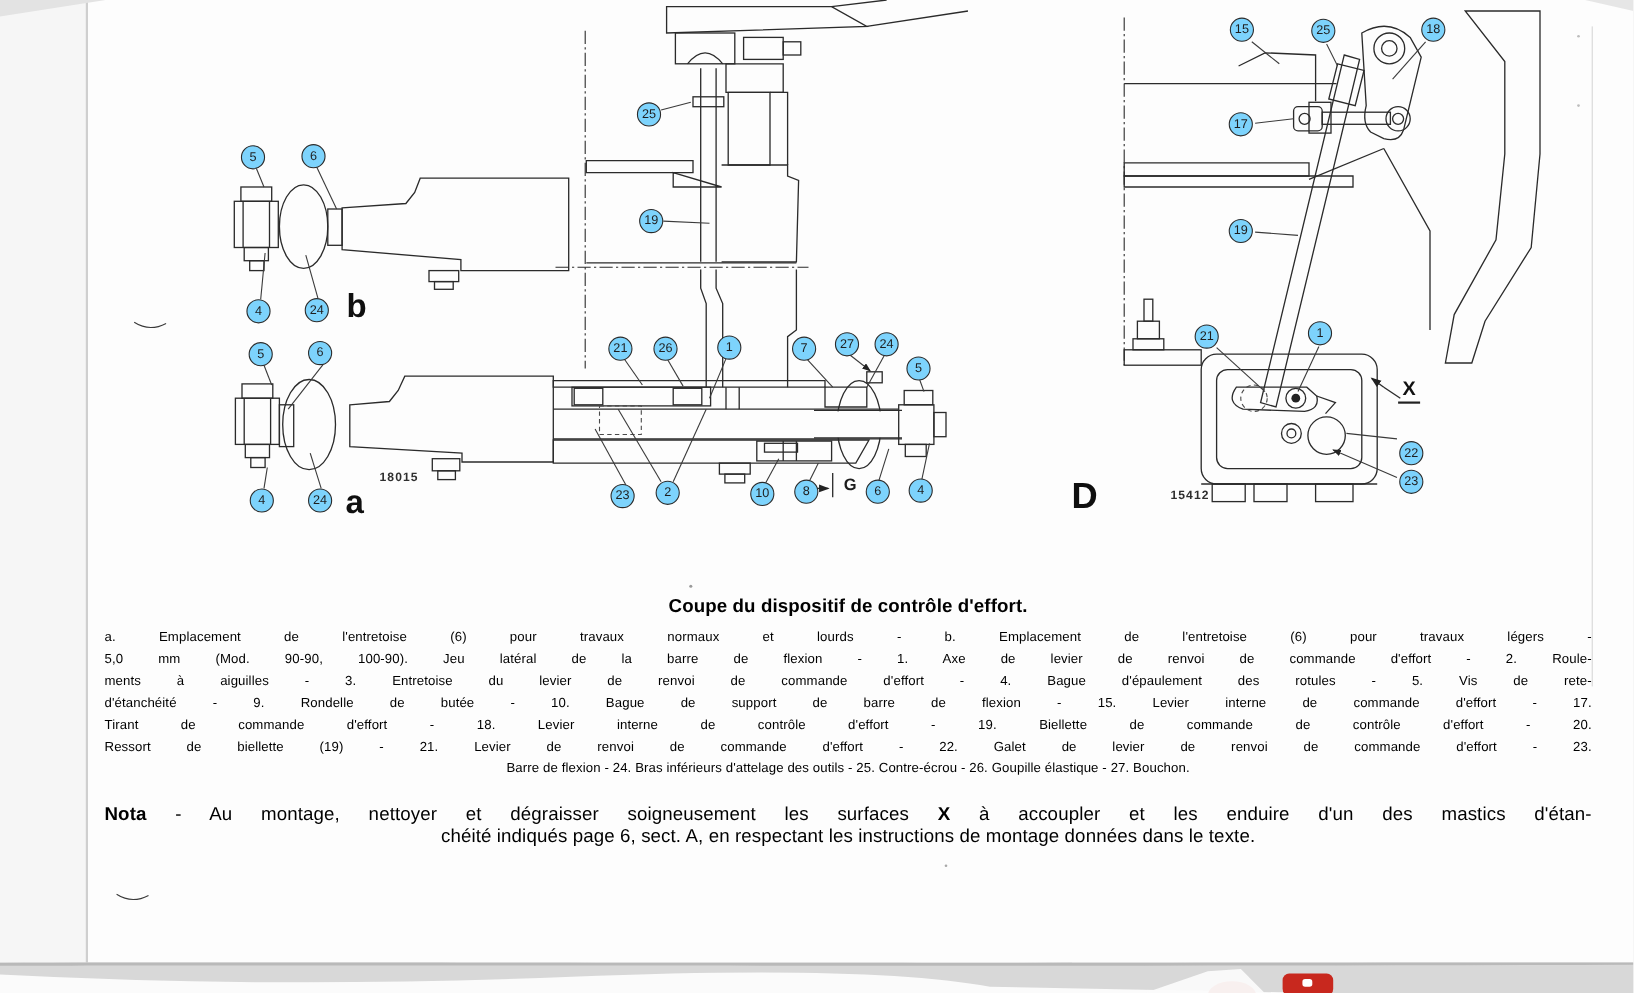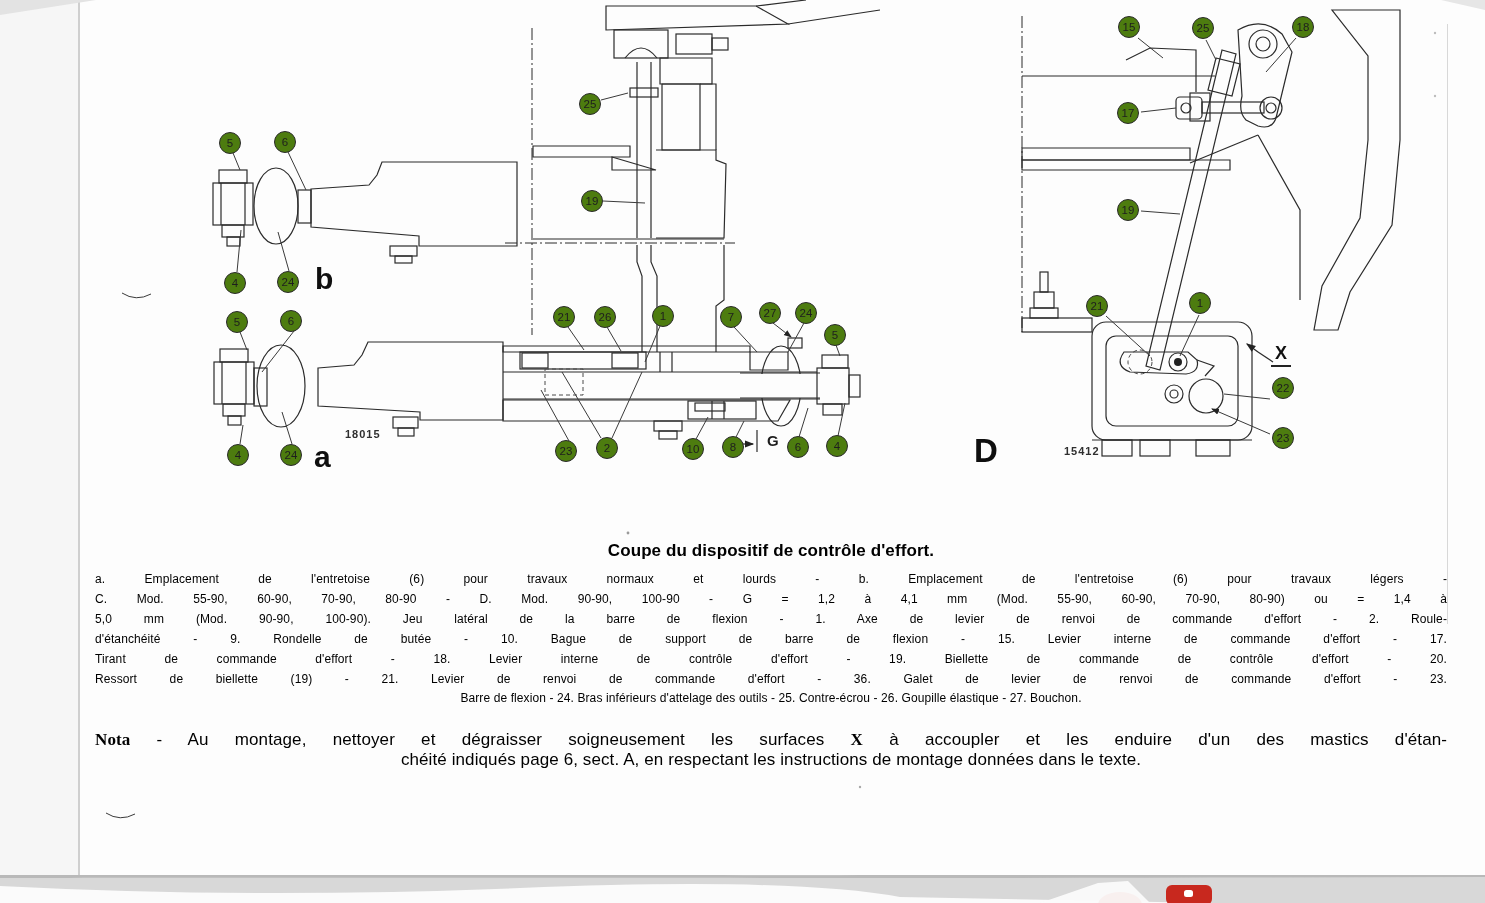--- a/index.html
+++ b/index.html
@@ -10,37 +10,37 @@
   .page{position:absolute;left:0;top:0;width:1485px;height:875px;background:#fdfdfd;}
   .left-strip{position:absolute;left:0;top:0;width:78px;height:875px;background:#f6f6f6;border-right:2px solid #cfcfcf;}
   .right-edge{position:absolute;left:1447px;top:24px;width:1px;height:600px;background:#d8d8d8;}
   svg.drawing{position:absolute;left:0;top:0;}
   svg .ln{stroke:#2b2b2b;stroke-width:1.2;fill:none;}
   svg .lnthin{stroke:#3a3a3a;stroke-width:1;fill:none;}
   svg .dashdot{stroke:#2b2b2b;stroke-width:1;fill:none;stroke-dasharray:12 3 2 3;}
   svg .ghost{stroke:#4a4a4a;stroke-width:1;fill:none;stroke-dasharray:4 3;}
   .callout{
     position:absolute;width:22px;height:22px;border:1.3px solid #2b2b2b;border-radius:50%;
-    background:#4d7c0f;display:flex;align-items:center;justify-content:center;
+    background:#7dd3fc;display:flex;align-items:center;justify-content:center;
     font-size:11.5px;color:#1e1e1e;box-sizing:border-box;
   }
   .panel-label{position:absolute;font-weight:bold;color:#0f0f0f;font-size:30px;}
   .panel-label.big{font-size:33px;}
   .fig-num{position:absolute;font-size:11px;font-weight:bold;color:#2f2f2f;letter-spacing:1px;}
   .g-label{position:absolute;left:767px;top:432px;font-size:15px;font-weight:bold;color:#1c1c1c;}
   .x-label{position:absolute;left:1271px;top:343px;font-size:18px;font-weight:bold;color:#111;
     border-bottom:2px solid #222;padding:0 4px 1px;}
   .caption{position:absolute;left:95px;top:541px;width:1352px;color:#000000;}
   .caption-title{text-align:center;font-weight:bold;font-size:17px;margin-bottom:9px;letter-spacing:.1px;}
   .cap-line{font-size:12px;line-height:19.9px;text-align:justify;text-align-last:justify;letter-spacing:.1px;}
   .cap-line.center{text-align:left;text-align-last:center;}
   .nota{margin-top:21px;font-size:17px;line-height:19.9px;letter-spacing:.1px;}
   .nota-l1{text-align:justify;text-align-last:justify;}
   .nota-l2{text-align:left;text-align-last:center;}
-  b{font-weight:bold;font-family:Liberation Serif, serif;}
+  b{font-weight:bold;}
   .bottom-strip{position:absolute;left:0;top:875px;width:1485px;height:28px;}
 </style>
 </head>
 <body>
 
 <div class="page">
   <div class="left-strip"></div>
   <div class="right-edge"></div>
 
   <svg class="drawing" width="1485" height="875" viewBox="0 0 1485 875">
@@ -270,39 +270,39 @@
   <div class="callout" style="left:787px;top:436px">6</div>
   <div class="callout" style="left:826px;top:435px">4</div>
 
   <div class="callout" style="left:1118px;top:16px">15</div>
   <div class="callout" style="left:1192px;top:17px">25</div>
   <div class="callout" style="left:1292px;top:16px">18</div>
   <div class="callout" style="left:1117px;top:102px">17</div>
   <div class="callout" style="left:1117px;top:199px">19</div>
   <div class="callout" style="left:1086px;top:295px">21</div>
   <div class="callout" style="left:1189px;top:292px">1</div>
-  <div class="callout" style="left:1272px;top:377px">22</div>
+  <div class="callout" style="left:1272px;top:401px">22</div>
   <div class="callout" style="left:1272px;top:427px">23</div>
 
   <div class="panel-label" style="left:315px;top:262px">b</div>
   <div class="panel-label" style="left:314px;top:440px">a</div>
   <div class="panel-label big" style="left:974px;top:432px">D</div>
   <div class="fig-num" style="left:345px;top:428px">18015</div>
   <div class="fig-num" style="left:1064px;top:445px">15412</div>
   <div class="g-label">G</div>
   <div class="x-label">X</div>
 
   <div class="caption">
     <div class="caption-title">Coupe du dispositif de contrôle d'effort.</div>
     <div class="cap-line">a. Emplacement de l'entretoise (6) pour travaux normaux et lourds - b. Emplacement de l'entretoise (6) pour travaux légers -</div>
-    <div class="cap-line">C. Mod. 55-90, 60-90, 70-90, 80-90 - D. Mod. 90-90, 100-90 - G = 1,2 à 4,1 mm (Mod. 55-90, 60-90, 70-90, 80-90) ou = 1,4 à</div>
     <div class="cap-line">5,0 mm (Mod. 90-90, 100-90). Jeu latéral de la barre de flexion - 1. Axe de levier de renvoi de commande d'effort - 2. Roule-</div>
+    <div class="cap-line">ments à aiguilles - 3. Entretoise du levier de renvoi de commande d'effort - 4. Bague d'épaulement des rotules - 5. Vis de rete-</div>
     <div class="cap-line">d'étanchéité - 9. Rondelle de butée - 10. Bague de support de barre de flexion - 15. Levier interne de commande d'effort - 17.</div>
     <div class="cap-line">Tirant de commande d'effort - 18. Levier interne de contrôle d'effort - 19. Biellette de commande de contrôle d'effort - 20.</div>
-    <div class="cap-line">Ressort de biellette (19) - 21. Levier de renvoi de commande d'effort - 36. Galet de levier de renvoi de commande d'effort - 23.</div>
+    <div class="cap-line">Ressort de biellette (19) - 21. Levier de renvoi de commande d'effort - 22. Galet de levier de renvoi de commande d'effort - 23.</div>
     <div class="cap-line center">Barre de flexion - 24. Bras inférieurs d'attelage des outils - 25. Contre-écrou - 26. Goupille élastique - 27. Bouchon.</div>
 
     <div class="nota">
       <div class="nota-l1"><b>Nota</b><span> - Au montage, nettoyer et dégraisser soigneusement les surfaces </span><b>X</b><span> à accoupler et les enduire d'un des mastics d'étan-</span></div>
       <div class="nota-l2">chéité indiqués page 6, sect. A, en respectant les instructions de montage données dans le texte.</div>
     </div>
   </div>
 </div>
 
 <div class="bottom-strip">

